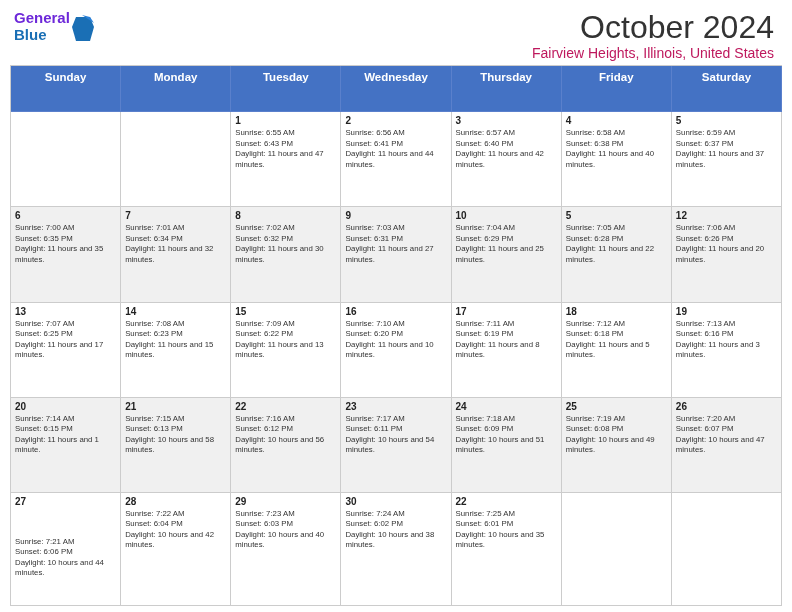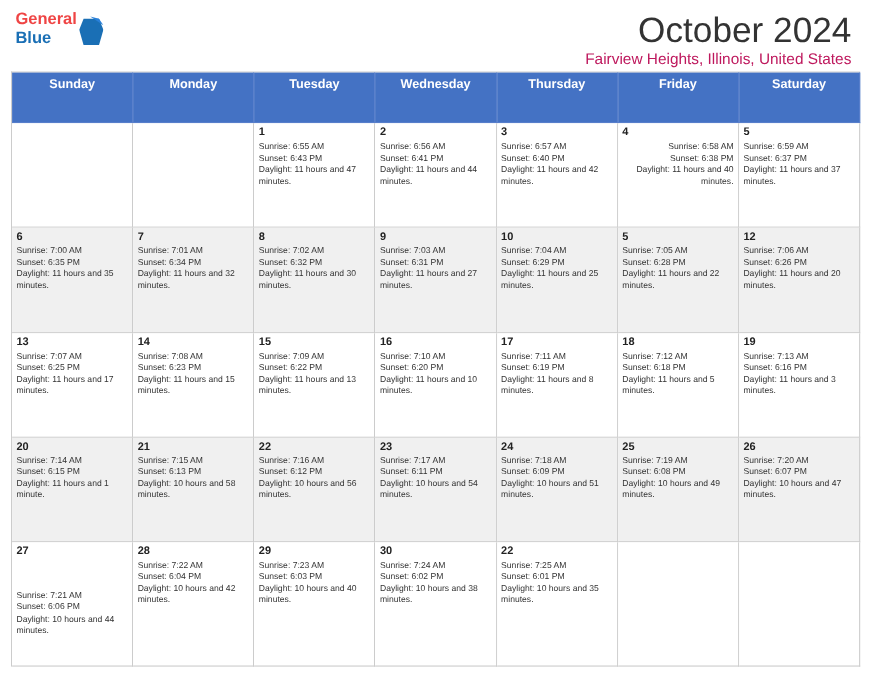--- a/index.html
+++ b/index.html
@@ -29,21 +29,21 @@
       gap: 0;
     }
     .logo-text {
       display: flex;
       flex-direction: column;
       line-height: 1.1;
     }
     .logo-general {
       font-size: 15px;
       font-weight: bold;
-      color: #ef4444;
+      color: #6d28d9;
     }
     .logo-blue {
       font-size: 15px;
       font-weight: bold;
       color: #1a6fb5;
     }
     .logo-icon {
       width: 22px;
       height: 28px;
       margin-left: 2px;
@@ -157,21 +157,21 @@
 Daylight: 11 hours and 44 minutes.</div>
         </div>
         <div class="cal-cell">
           <div class="cell-date">3</div>
           <div class="cell-info" style="white-space: pre-line;">Sunrise: 6:57 AM
 Sunset: 6:40 PM
 Daylight: 11 hours and 42 minutes.</div>
         </div>
         <div class="cal-cell">
           <div class="cell-date">4</div>
-          <div class="cell-info" style="white-space: pre-line; text-align: right;">Sunrise: 6:58 AM
+          <div class="cell-info" style="white-space: pre-line;">Sunrise: 6:58 AM
 Sunset: 6:38 PM
 Daylight: 11 hours and 40 minutes.</div>
         </div>
         <div class="cal-cell">
           <div class="cell-date">5</div>
           <div class="cell-info" style="white-space: pre-line;">Sunrise: 6:59 AM
 Sunset: 6:37 PM
 Daylight: 11 hours and 37 minutes.</div>
         </div>
         <div class="cal-cell shaded">

